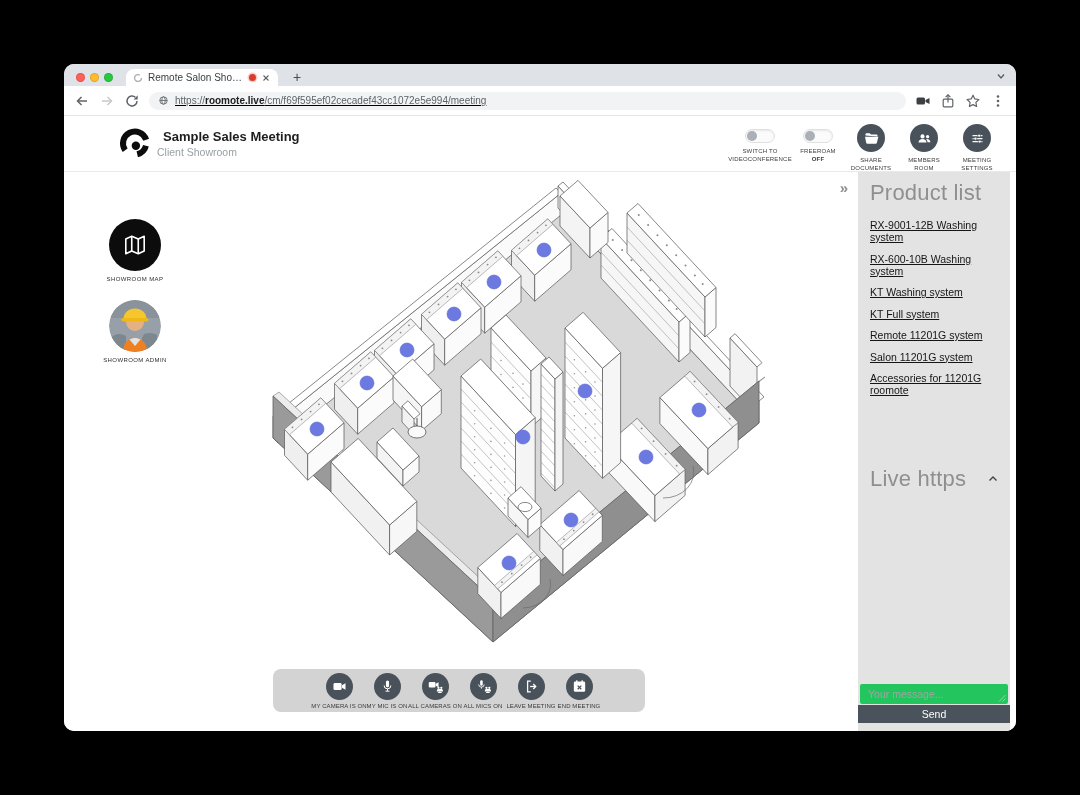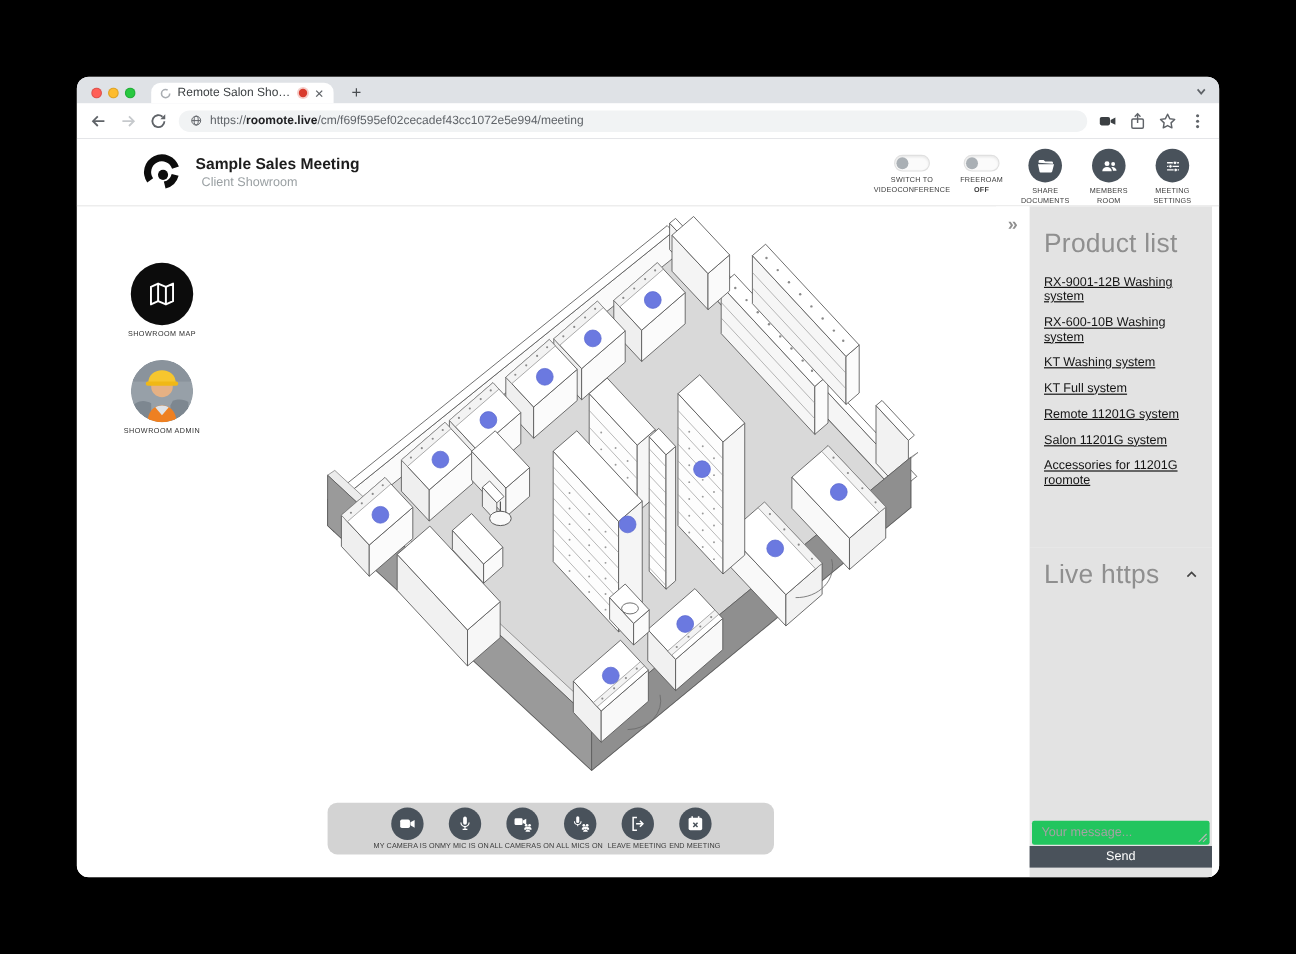--- a/index.html
+++ b/index.html
@@ -28,32 +28,32 @@
   .newtab { position:absolute; left:224px; top:4px; width:18px; height:18px;
     display:flex; align-items:center; justify-content:center; color:#494d51;
     font-size:14px; line-height:1; border-radius:50%; }
   .tabchev { position:absolute; right:9px; top:6px; width:12px; height:12px; }
 
   
   .btoolbar { height:30px; background:#fff; border-bottom:1px solid #e4e5e8;
     display:flex; align-items:center; padding:0 10px; gap:9px; flex:0 0 auto; }
   .nav-ic { width:16px; height:16px; flex:0 0 auto; }
   .urlpill { flex:1; height:18px; background:#f1f3f4; border-radius:9px;
-    display:flex; align-items:center; padding:0 9px; gap:6px; overflow:hidden; }
+    display:flex; align-items:center; padding:0 9px; gap:6px; overflow:hidden;text-decoration:underline; }
   .urltext { font-size:10px; color:#5f6368; white-space:nowrap; }
   .urltext b { color:#202124; font-weight:700; }
 
   
   .page { position:relative; flex:1; background:#fff; }
 
   .appheader { position:absolute; left:0; top:0; width:100%; height:56px;
     background:#fff; border-bottom:1px solid #e9e9e9; }
   .logo { position:absolute; left:54px; top:10px; width:33px; height:33px; }
   .htitle { position:absolute; left:99px; top:13px; font-size:13px; font-weight:700; color:#1d1d1d; }
-  .hsub { position:absolute; left:104px; top:30px; font-size:10.5px; color:#9aa0a3; }
+  .hsub { position:absolute; left:93px; top:30px; font-size:10.5px; color:#9aa0a3; }
 
   .hcontrols { position:absolute; right:16px; top:8px; display:flex; gap:7px; align-items:flex-start; }
   .hc-item { display:flex; flex-direction:column; align-items:center; width:56px; }
   .hc-item.narrow { width:46px; }
   .toggle { width:30px; height:14px; border-radius:7px; background:#fbfbfb;
     border:1px solid #e0e0e0; position:relative; margin-top:5px;
     box-shadow:inset 0 1px 2px rgba(0,0,0,.08); }
   .knob { position:absolute; left:1px; top:1px; width:10px; height:10px;
     border-radius:50%; background:#aab0b5; }
   .mini-label { margin-top:5px; font-size:6px; line-height:7.5px; color:#3c3c3c;
@@ -74,21 +74,21 @@
 
   
   .mapsvg { position:absolute; left:201px; top:64px; width:590px; height:475px; }
 
   
   .collapse-notch { position:absolute; left:766px; top:56px; width:28px; height:30px;
     background:#fff; border-radius:0 0 0 11px; display:flex; align-items:center;
     justify-content:center; font-size:15px; color:#8f8f8f; font-weight:700; }
   .sidebar { position:absolute; left:794px; top:56px; width:152px; height:559px; }
   .panel { position:absolute; left:0; width:152px; background:#e3e3e3; }
-  .p-products { top:0; height:284px; padding:18px 12px; }
+  .p-products { top:0; height:284px; padding:8px 12px; }
   .p-chat { top:284px; height:275px; }
   .panel-title { font-size:22px; color:#8f8f8f; font-weight:400; letter-spacing:.2px; }
   .plinks { margin-top:13px; }
   .product-link { display:block; font-size:10.5px; color:#151515;
     text-decoration:underline; margin-bottom:9.5px; cursor:pointer; }
   .chat-head { position:absolute; left:12px; right:10px; top:10px; display:flex;
     justify-content:space-between; align-items:flex-start; }
   .chat-chev { width:14px; height:14px; margin-top:6px; cursor:pointer; }
   .chat-input { position:absolute; left:2px; right:2px; bottom:27px; height:20px;
     background:#22c55e; border:none; border-radius:2px; padding:4px 8px;

